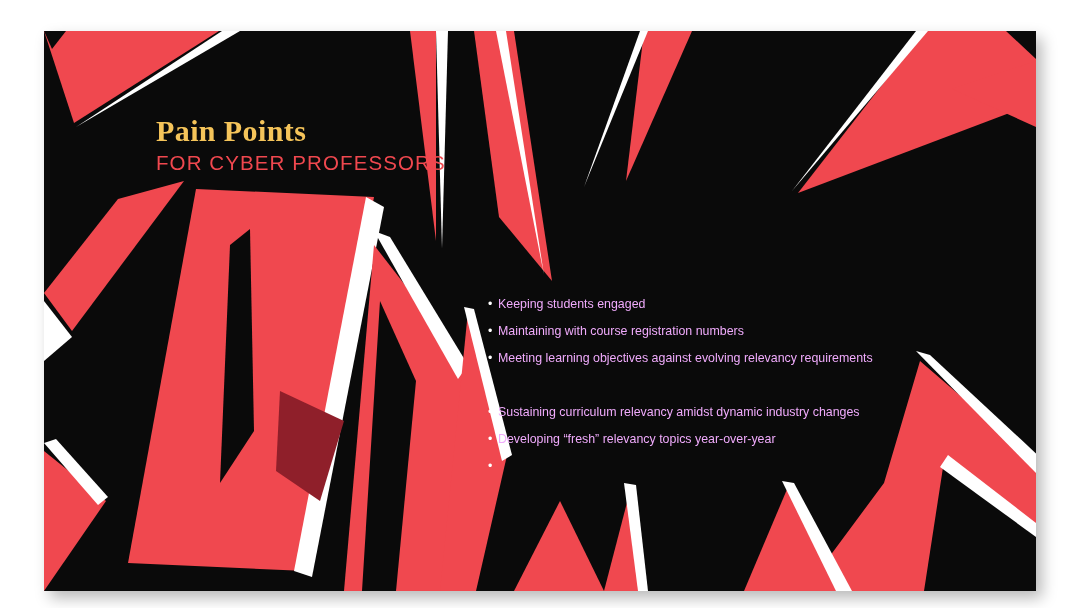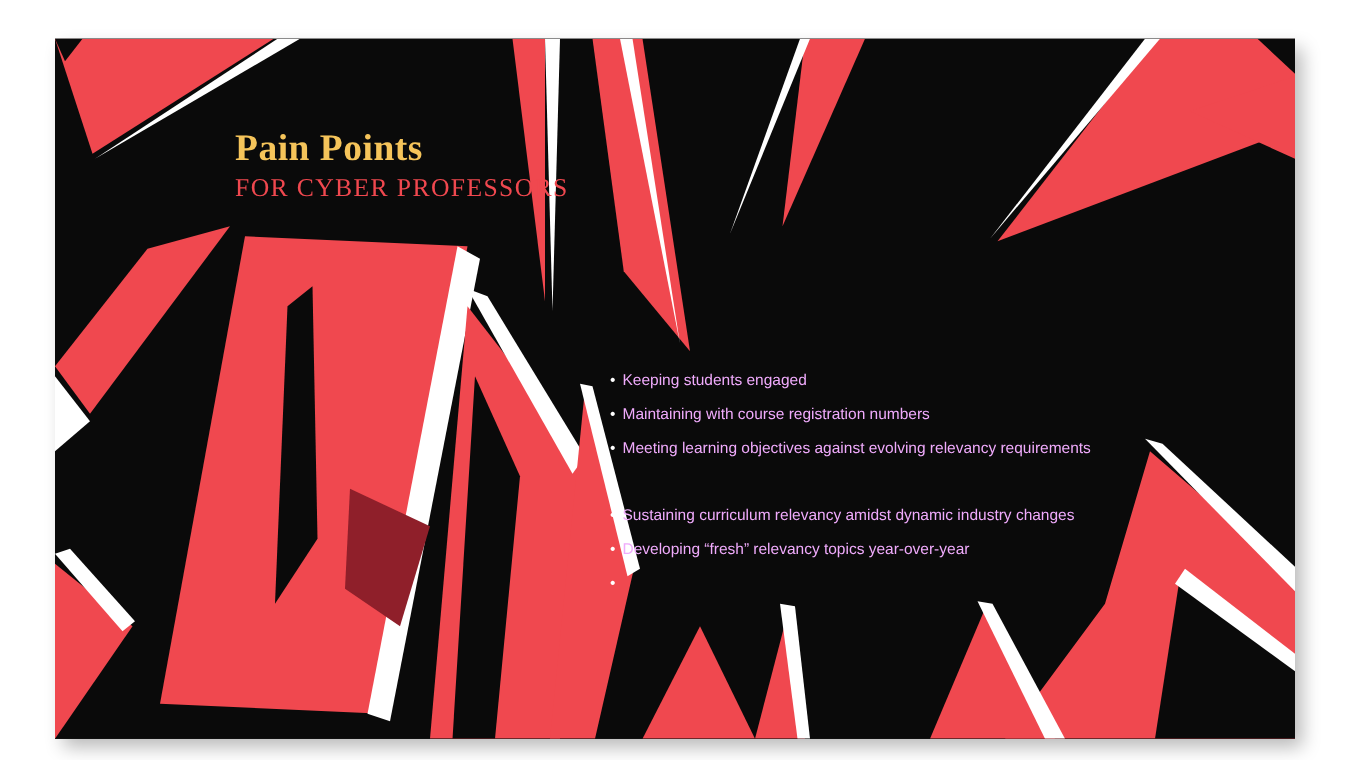--- a/index.html
+++ b/index.html
@@ -46,37 +46,36 @@
     left: 0;
     top: 0;
     width: 992px;
     height: 560px;
     display: block;
   }
 
   #title-block {
     position: absolute;
     left: 112px;
-    top: 72px;
+    top: 84px;
     width: 420px;
-    margin-left: 32px;
   }
 
   #slide-title {
     font-family: "Liberation Serif", serif;
     font-weight: bold;
     font-size: 30px;
     letter-spacing: 0.4px;
     color: #f5c45a;
     margin: 0 0 5px 0;
     line-height: 1.05;
   }
 
   #slide-subtitle {
-    font-family: Liberation Serif, serif;
+    font-family: Liberation Sans, sans-serif;
     font-weight: normal;
     font-size: 20.5px;
     letter-spacing: 1.1px;
     color: #f0484f;
     margin: 0;
     line-height: 1.1;
   }
 
   #bullet-block {
     position: absolute;

